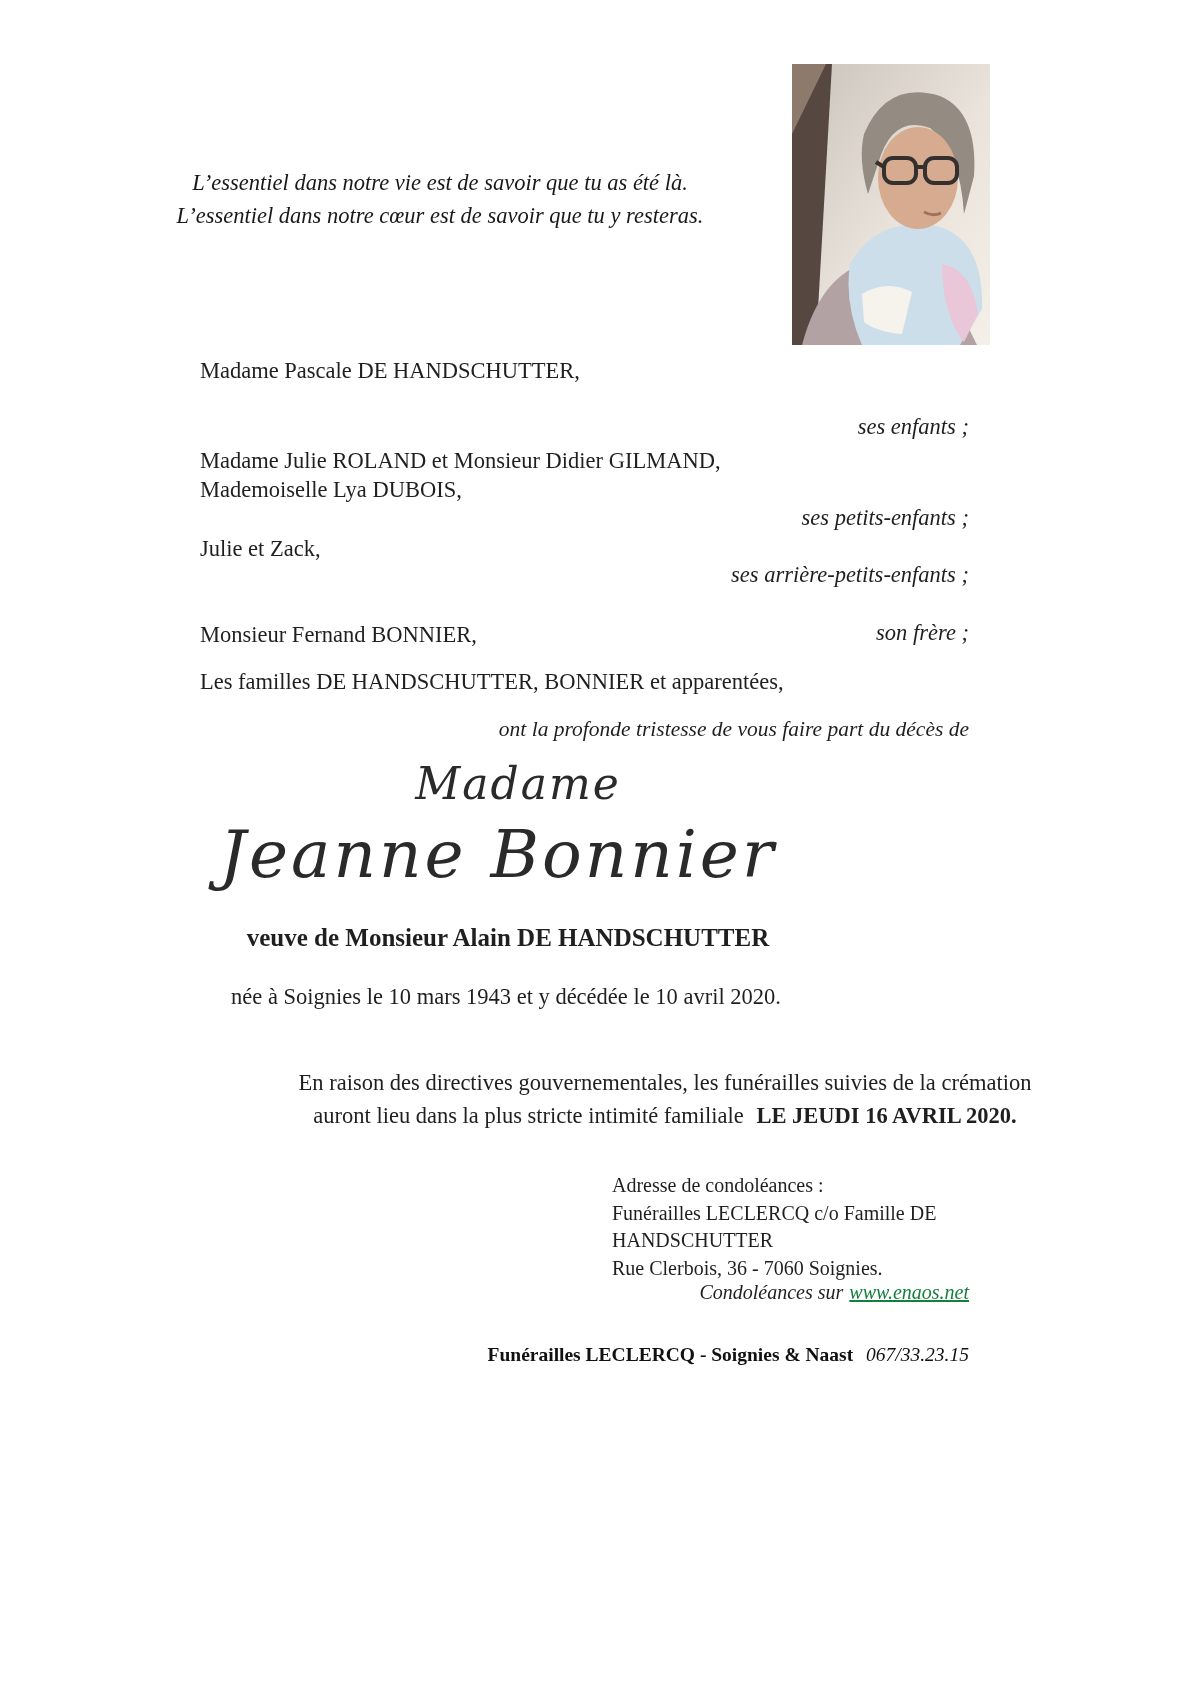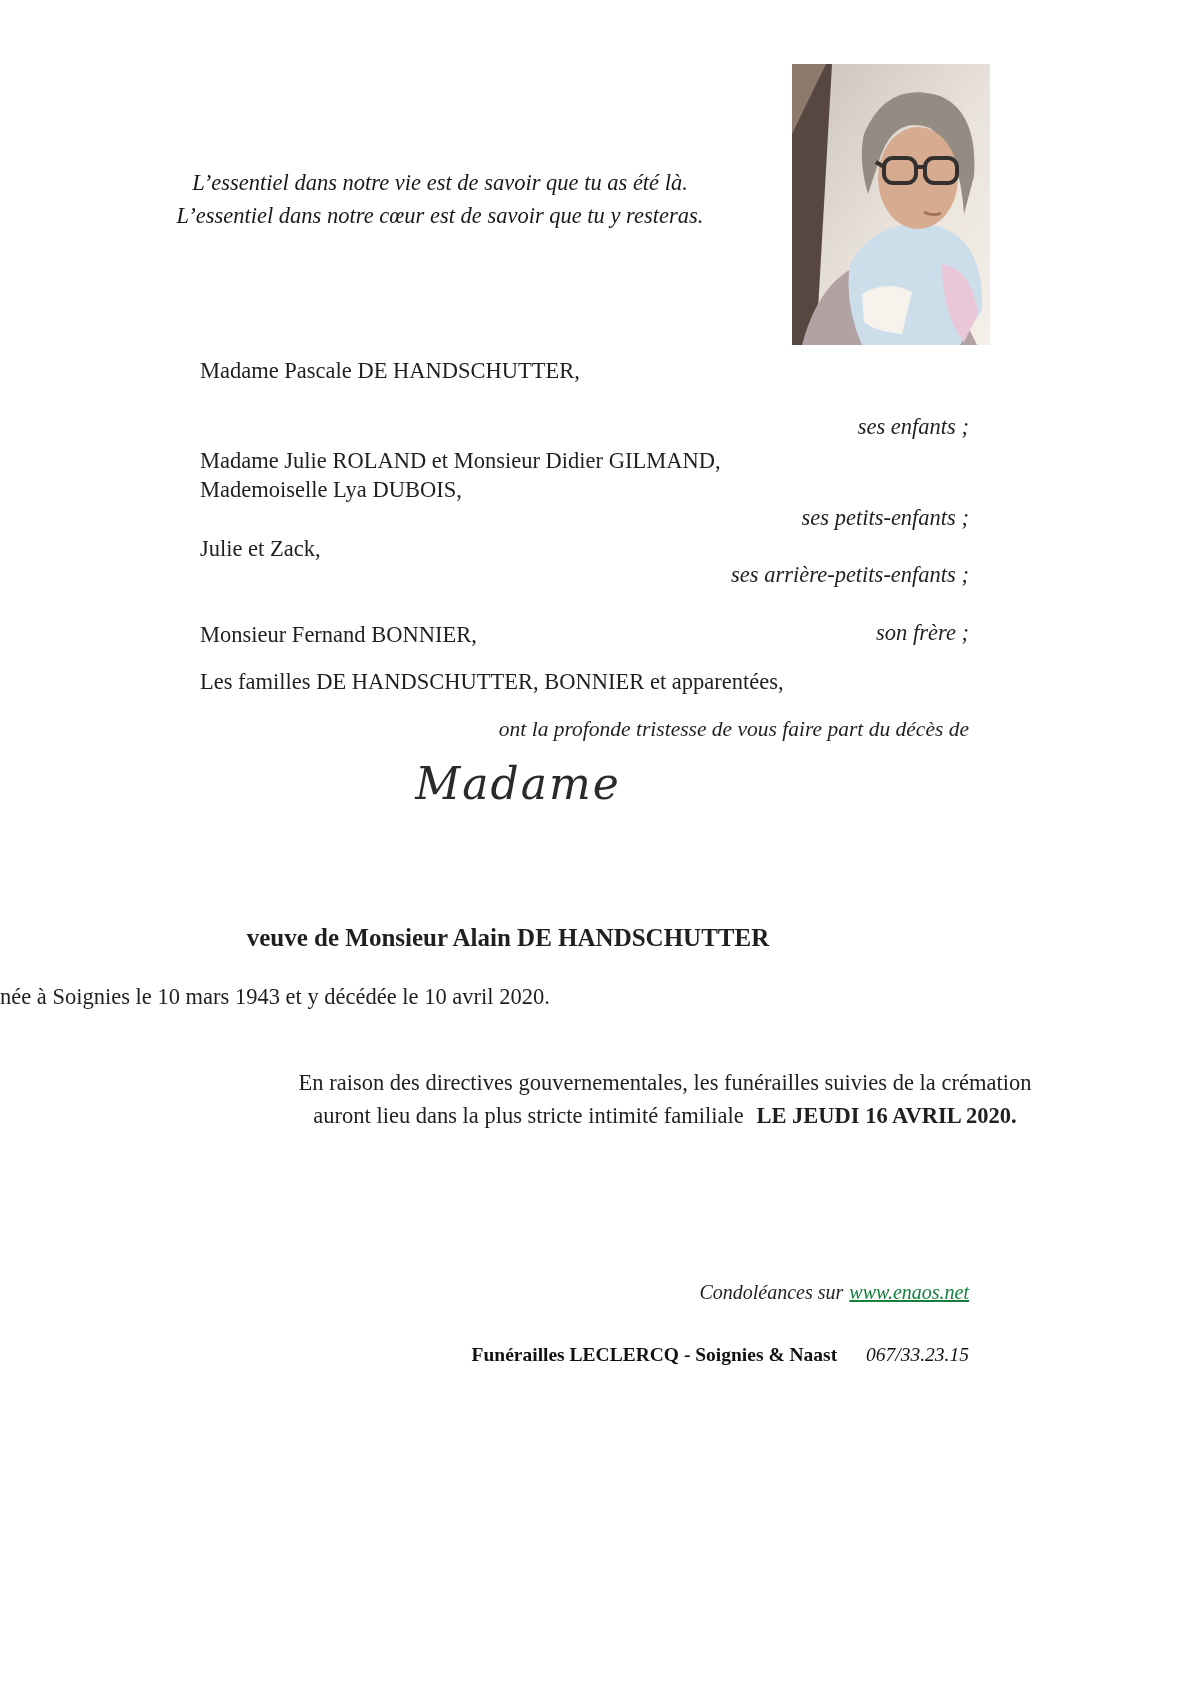--- a/index.html
+++ b/index.html
@@ -63,21 +63,21 @@
     letter-spacing:3px;
   }
   .widow{
     left:0;right:84px;top:924px;
     text-align:center;
     font-size:25px;
     font-weight:bold;
   }
   .birthdeath{
     left:0;right:88px;top:984px;
-    text-align:left;
+    text-align:center;
     font-size:22.5px;
   }
   .funeral{
     left:245px;top:1066px;width:840px;
     text-align:center;
     font-size:22.5px;
     line-height:33px;
   }
   .funeral .date{font-weight:bold;margin-left:7px;}
   .address{
@@ -98,21 +98,21 @@
     cursor:pointer;
   }
   .footer{
     right:131px;top:1344px;
     font-size:19.5px;
     text-align:right;
     white-space:nowrap;
     color:#111;
   }
   .footer .home{font-weight:bold;}
-  .footer .phone{font-style:italic;margin-left:24px;font-weight:normal;}
+  .footer .phone{font-style:italic;margin-left:8px;font-weight:normal;}
 </style>
 </head>
 <body>
 
 <div class="page">
 
   <div class="abs quote">
     <div>L’essentiel dans notre vie est de savoir que tu as été là.</div>
     <div>L’essentiel dans notre cœur est de savoir que tu y resteras.</div>
   </div>
@@ -159,31 +159,37 @@
   <div class="abs name-line" style="top:534px">Julie et Zack,</div>
   <div class="abs relation" style="top:561px">ses arrière-petits-enfants ;</div>
 
   <div class="abs name-line" style="top:620px">Monsieur Fernand BONNIER,</div>
   <div class="abs relation" style="top:619px">son frère ;</div>
 
   <div class="abs name-line" style="top:667px">Les familles DE HANDSCHUTTER, BONNIER et apparentées,</div>
 
   <div class="abs intro">ont la profonde tristesse de vous faire part du décès de</div>
   <div class="abs script-title">Madame</div>
+  <div class="abs script-name">Jeanne Bonnier</div>
   <div class="abs widow">veuve de Monsieur Alain DE HANDSCHUTTER</div>
   <div class="abs birthdeath">née à Soignies le 10 mars 1943 et y décédée le 10 avril 2020.</div>
 
   <div class="abs funeral">
     <div>En raison des directives gouvernementales, les funérailles suivies de la crémation</div>
     <div>
       <span>auront lieu dans la plus stricte intimité familiale</span>
       <span class="date">LE JEUDI 16 AVRIL 2020.</span>
     </div>
   </div>
 
+  <div class="abs address">
+    <div>Adresse de condoléances :</div>
+    <div>Funérailles LECLERCQ c/o Famille DE HANDSCHUTTER</div>
+    <div>Rue Clerbois, 36 - 7060 Soignies.</div>
+  </div>
 
   <div class="abs online">
     <span>Condoléances sur</span><a id="enaos-link" style="color: #15803d;">www.enaos.net</a>
   </div>
 
   <div class="abs footer">
     <span class="home">Funérailles LECLERCQ - Soignies &amp; Naast</span>
     <span class="phone">067/33.23.15</span>
   </div>
 

